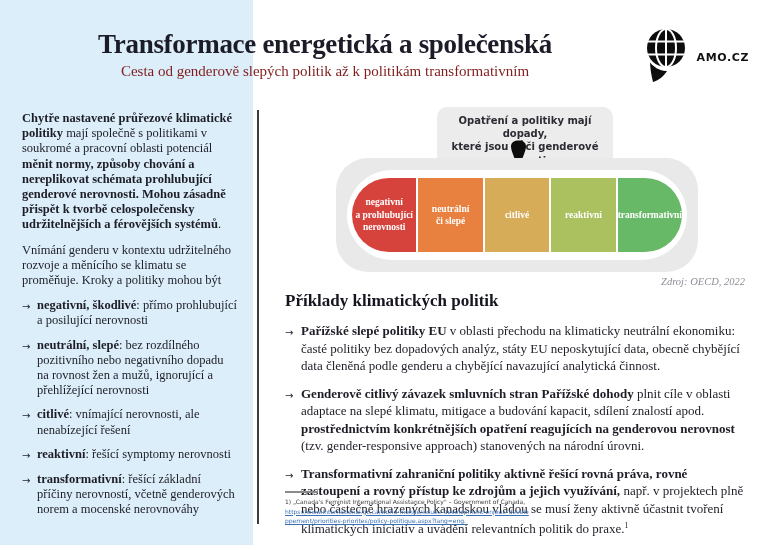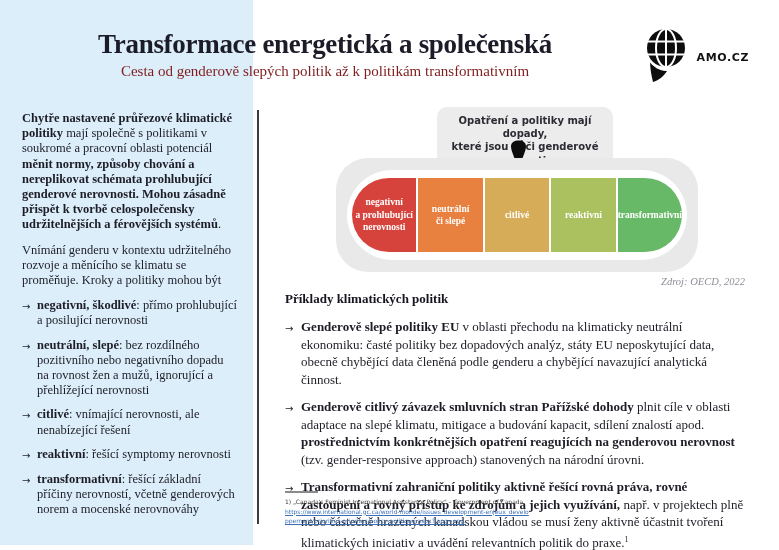--- a/index.html
+++ b/index.html
@@ -34,21 +34,21 @@
   .stages{width:330px;height:74px;display:flex;gap:2px;}
   .stage{flex:1;display:flex;align-items:center;justify-content:center;text-align:center;
          font-family:Liberation Serif, serif;font-weight:bold;font-size:9.5px;
          line-height:1.3;color:#ffffff;white-space:pre-line;}
   .stage:first-child{border-radius:37px 0 0 37px;}
   .stage:last-child{border-radius:0 37px 37px 0;}
 
   .source{position:absolute;right:34px;top:276px;font-style:italic;font-size:10.5px;color:#8d8d98;}
 
   .examples{position:absolute;left:285px;top:291px;width:462px;}
-  .examples h2{margin:0 0 11px 0;font-size:13px;color:#15151f;}
+  .examples h2{margin:0 0 11px 0;font-size:17px;color:#15151f;}
   .ex-item{display:flex;margin-bottom:10px;font-size:13px;line-height:17.5px;}
   .ex-item .arrow{flex:0 0 16px;padding-top:2px;}
   sup{font-size:8px;}
 
   .footnote{position:absolute;left:285px;top:491px;width:245px;
             font-family:"DejaVu Sans","Liberation Sans",sans-serif;font-size:6px;line-height:1.6;color:#3d3d3d;}
   .fn-rule{width:33px;height:2px;background:#8a8a8a;margin-bottom:4px;}
   .footnote a{color:#3a6fb5;text-decoration:underline;word-break:break-all;}
 </style>
 </head>
@@ -128,21 +128,21 @@
       </div>
     </div>
   </div>
 
   <div class="source">Zdroj: OECD, 2022</div>
 
   <div class="examples">
     <h2>Příklady klimatických politik</h2>
     <div class="ex-item">
       <span class="arrow">→</span>
-      <span><b>Genderově slepé politiky EU</b><span> v oblasti přechodu na klimaticky neutrální ekonomiku: časté politiky bez dopadových analýz, státy EU neposkytující data, obecně chybějící data členěná podle genderu a chybějící navazující analytická činnost.</span></span>
+      <span><b>Pařížské slepé politiky EU</b><span> v oblasti přechodu na klimaticky neutrální ekonomiku: časté politiky bez dopadových analýz, státy EU neposkytující data, obecně chybějící data členěná podle genderu a chybějící navazující analytická činnost.</span></span>
     </div>
     <div class="ex-item">
       <span class="arrow">→</span>
       <span><b>Genderově citlivý závazek smluvních stran Pařížské dohody</b><span> plnit cíle v oblasti adaptace na slepé klimatu, mitigace a budování kapacit, sdílení znalostí apod. </span><b>prostřednictvím konkrétnějších opatření reagujících na genderovou nerovnost</b><span> (tzv. gender-responsive approach) stanovených na národní úrovni.</span></span>
     </div>
     <div class="ex-item">
       <span class="arrow">→</span>
       <span><b>Transformativní zahraniční politiky aktivně řešící rovná práva, rovné zastoupení a rovný přístup ke zdrojům a jejich využívání,</b><span> např. v projektech plně nebo částečně hrazených kanadskou vládou se musí ženy aktivně účastnit tvoření klimatických iniciativ a uvádění relevantních politik do praxe.</span><sup>1</sup></span>
     </div>
   </div>

